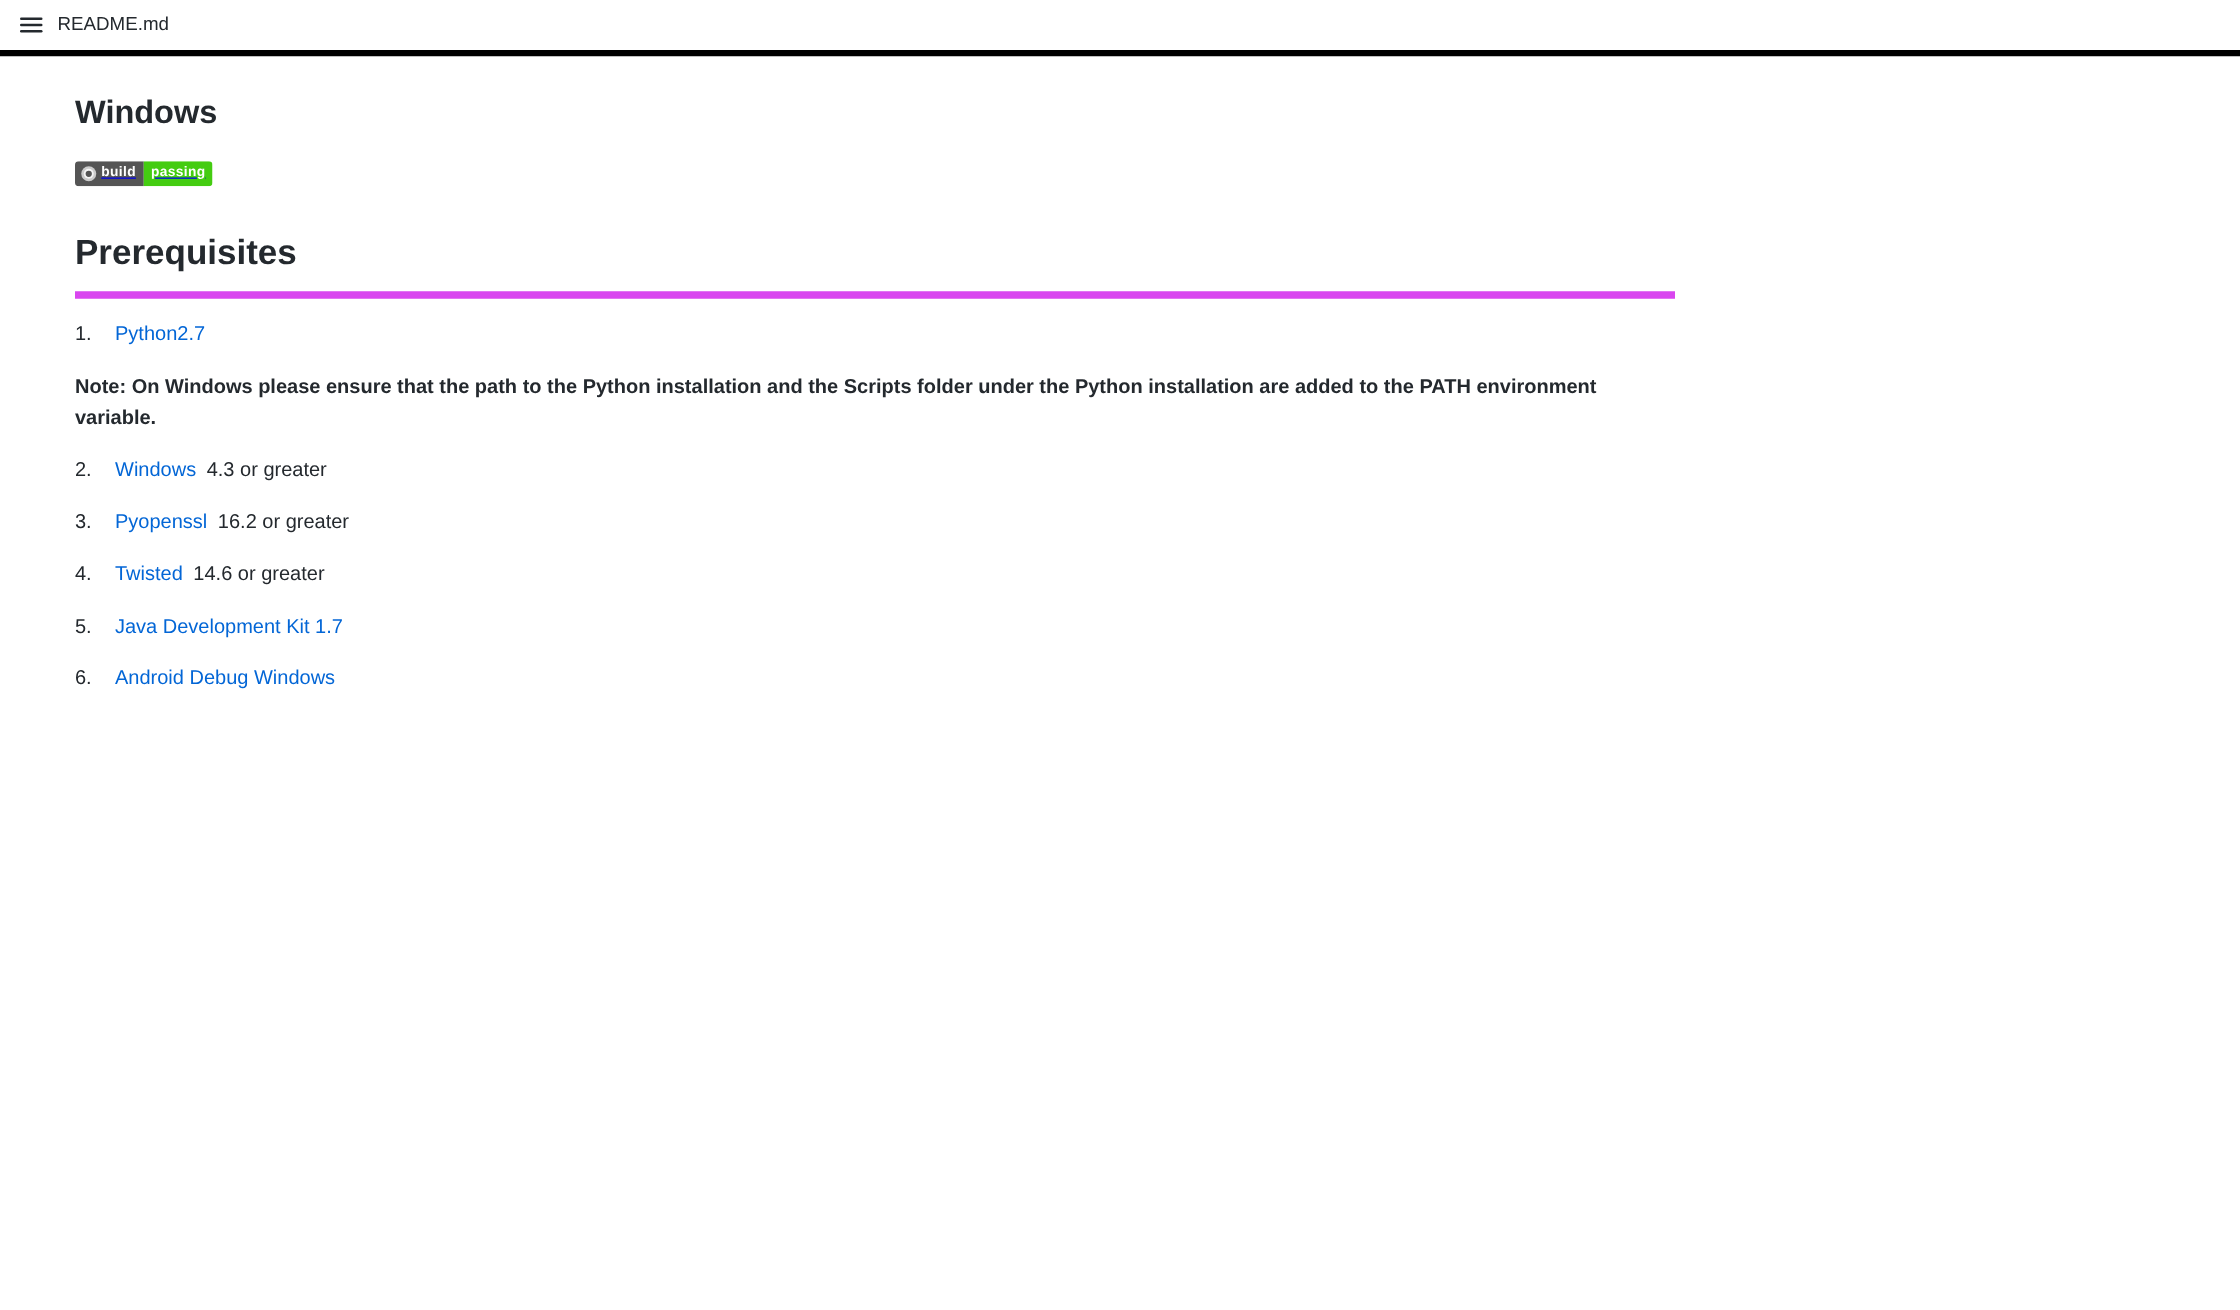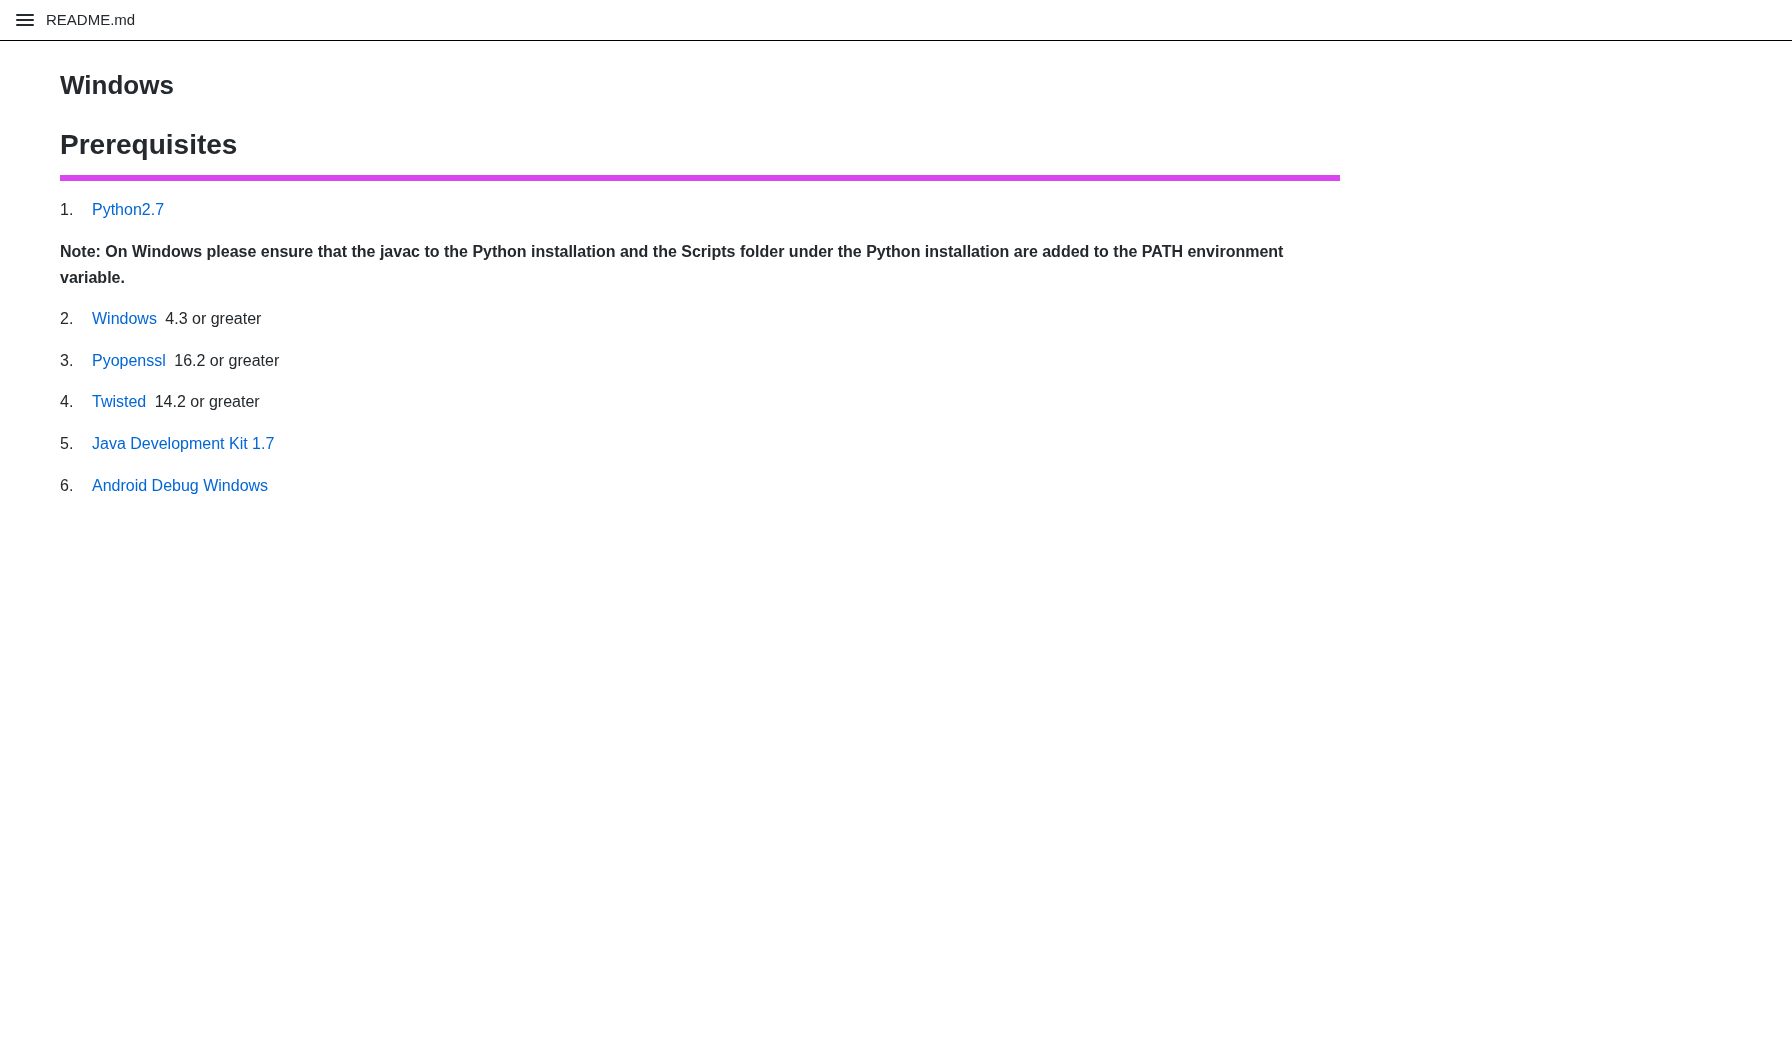--- a/index.html
+++ b/index.html
@@ -13,21 +13,21 @@
       font-size: 16px;
       line-height: 1.6;
       color: #24292e;
       background: #ffffff;
     }
 
     .top-bar {
       display: flex;
       align-items: center;
       padding: 8px 16px;
-      border-bottom: 1px solid #000000;
+      border-bottom: 5px solid #000000;
       background: #fff;
       position: sticky;
       top: 0;
       z-index: 10;
     }
 
     .hamburger-icon {
       margin-right: 12px;
       display: flex;
       flex-direction: column;
@@ -166,51 +166,65 @@
     <span></span>
     <span></span>
   </div>
   <span class="file-title">README.md</span>
 </div>
 
 <div class="content">
 
   <h2 class="section-heading-windows">Windows</h2>
 
+  <div class="badge-container">
+    <a href="#" class="badge">
+      <span class="badge-left">
+        <span class="badge-icon">
+          <svg viewBox="0 0 10 10" fill="white" xmlns="http://www.w3.org/2000/svg">
+            <circle cx="5" cy="5" r="4" fill="white" opacity="0.8"></circle>
+            <circle cx="5" cy="5" r="2.5" fill="#555"></circle>
+          </svg>
+        </span>
+        <span>build</span>
+      </span>
+      <span class="badge-right">passing</span>
+    </a>
+  </div>
 
   <h2 class="section-heading">Prerequisites</h2>
 
   <ol class="prereq-list">
     <li>
       <span class="list-number">1.</span>
       <span>
         <a class="list-link" href="#">Python2.7</a>
       </span>
     </li>
   </ol>
 
-  <p class="note-text">Note: On Windows please ensure that the javac to the Python installation and the Scripts folder under the Python installation are added to the PATH environment variable.</p>
+  <p class="note-text">Note: On Windows please ensure that the path to the Python installation and the Scripts folder under the Python installation are added to the PATH environment variable.</p>
 
   <ol class="prereq-list">
     <li>
       <span class="list-number">2.</span>
       <span>
         <a class="list-link" href="#">Windows</a><span class="list-suffix"> 4.3 or greater</span>
       </span>
     </li>
     <li>
       <span class="list-number">3.</span>
       <span>
         <a class="list-link" href="#">Pyopenssl</a><span class="list-suffix"> 16.2 or greater</span>
       </span>
     </li>
     <li>
       <span class="list-number">4.</span>
       <span>
-        <a class="list-link" href="#">Twisted</a><span class="list-suffix"> 14.2 or greater</span>
+        <a class="list-link" href="#">Twisted</a><span class="list-suffix"> 14.6 or greater</span>
       </span>
     </li>
     <li>
       <span class="list-number">5.</span>
       <span>
         <a class="list-link" href="#">Java Development Kit 1.7</a>
       </span>
     </li>
   </ol>
 

